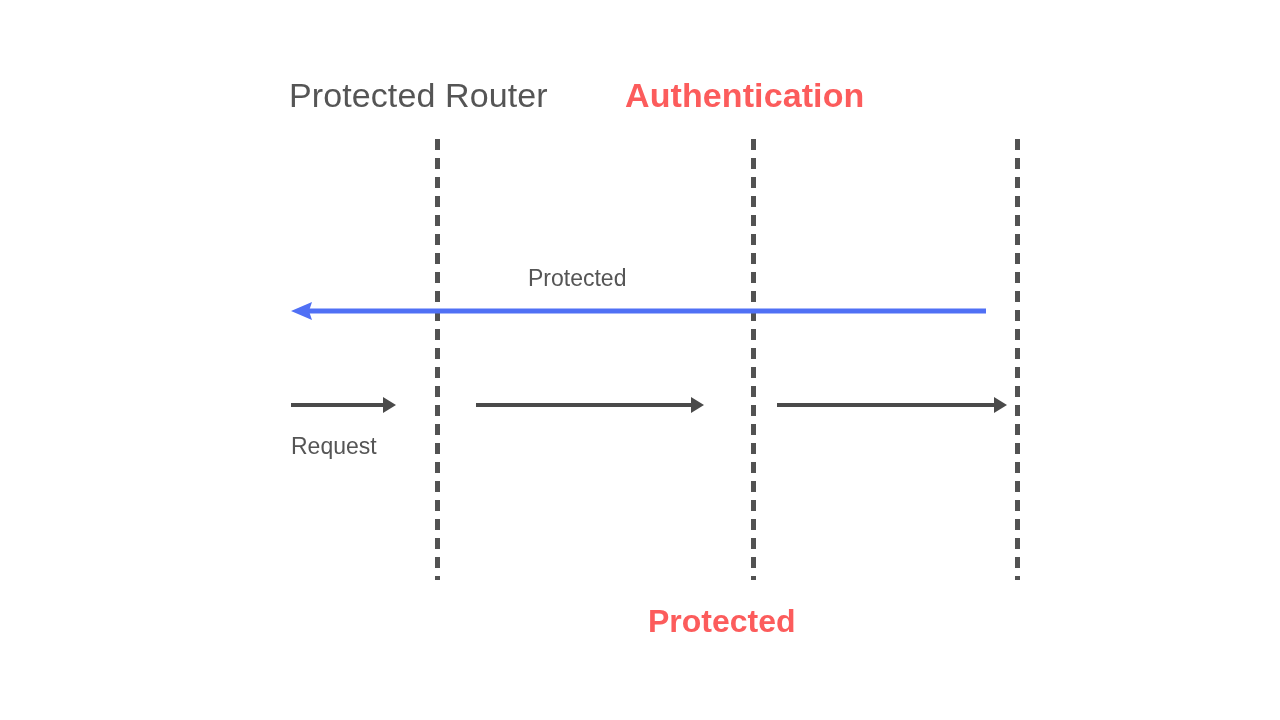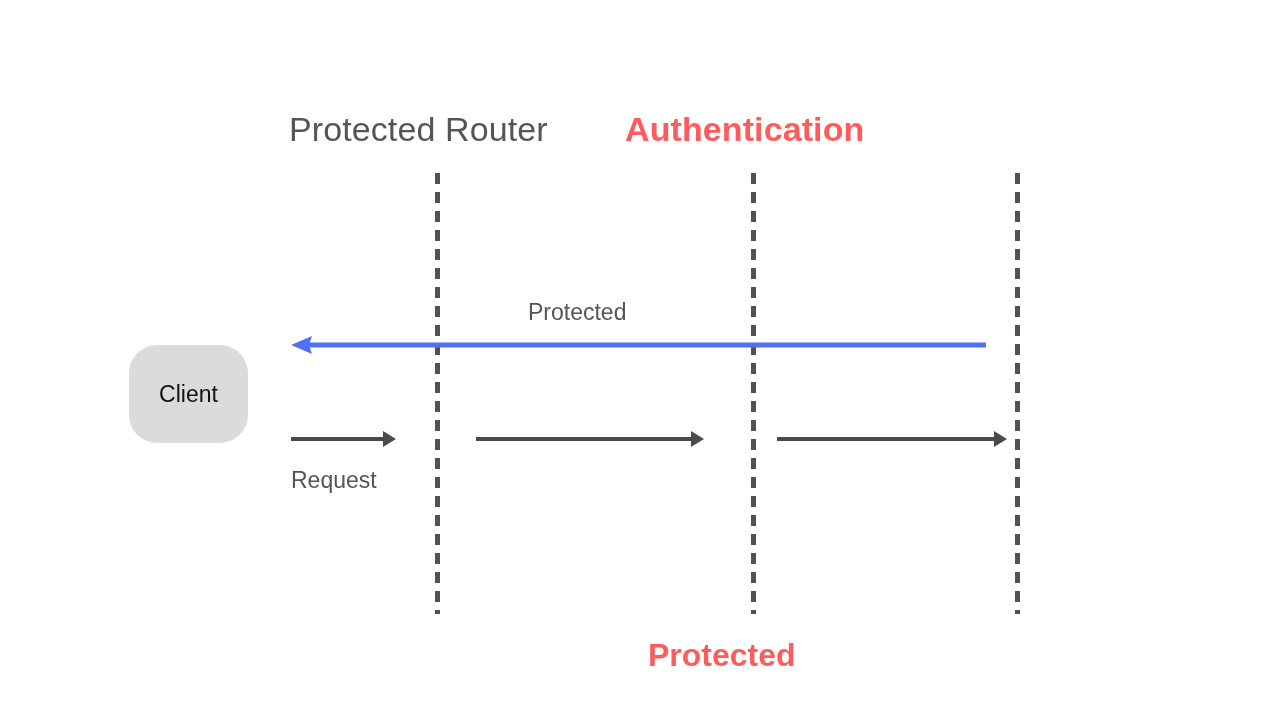--- a/index.html
+++ b/index.html
@@ -11,21 +11,20 @@
   body {
     font-family: "Liberation Sans", sans-serif;
     -webkit-font-smoothing: antialiased;
   }
   #canvas {
     position: relative;
     width: 1280px;
     height: 655px;
     background: #ffffff;
     overflow: hidden;
-    margin-top: 34px;
   }
 
   
   .col-label {
     position: absolute;
     white-space: nowrap;
     font-size: 34px;
     line-height: 1;
     color: #555555;
     font-weight: 400;
@@ -117,23 +116,20 @@
 
   <div id="label-protected-router" class="col-label">Protected Router</div>
 
   <div id="label-authentication" class="col-label accent">Authentication</div>
 
 
   <div id="lifeline-1" class="lifeline"></div>
   <div id="lifeline-2" class="lifeline"></div>
   <div id="lifeline-3" class="lifeline"></div>
 
-  <div id="client-node">
-    <span id="client-label">Client</span>
-  </div>
 
   <svg id="arrow-layer" viewBox="0 0 1280 720">
 
     <g>
       <line x1="986" y1="311" x2="300" y2="311" stroke="#5070F5" stroke-width="5" stroke-linecap="butt"></line>
       <path d="M 291 311 L 312 302 L 309 311 L 312 320 Z" fill="#5070F5"></path>
     </g>
 
     <g>
       <line x1="291" y1="405" x2="384" y2="405" stroke="#4A4A4A" stroke-width="4" stroke-linecap="butt"></line>

